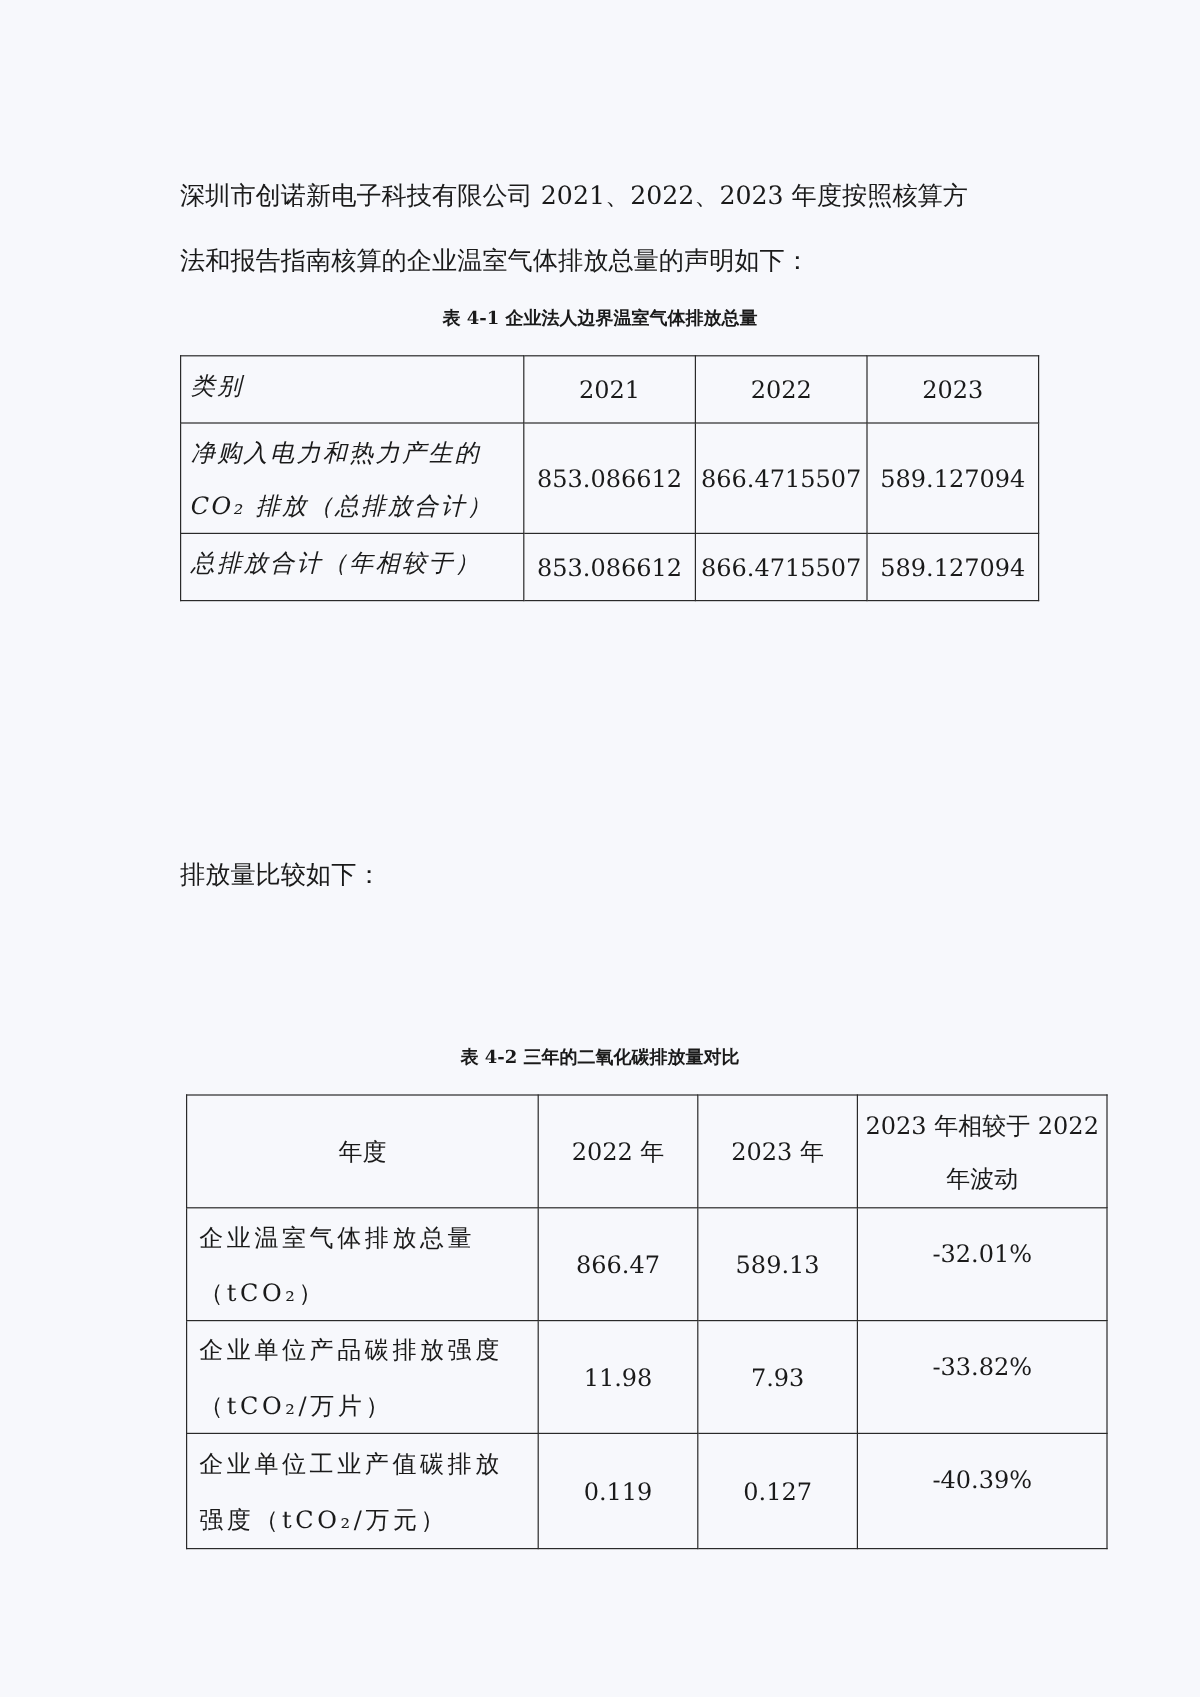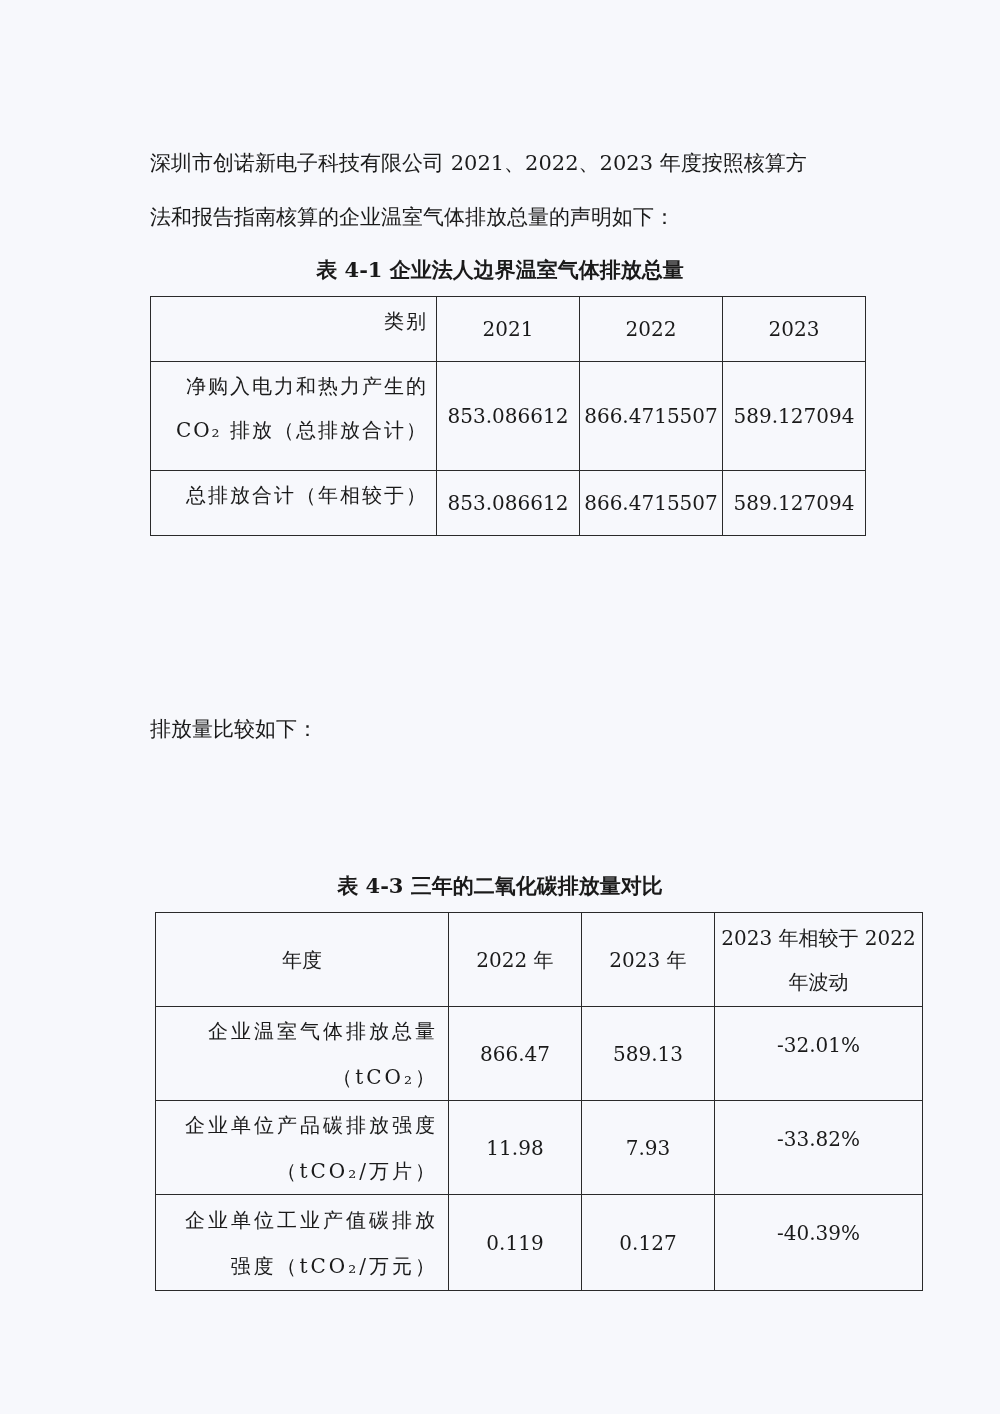--- a/index.html
+++ b/index.html
@@ -16,39 +16,39 @@
     left: 150px;
     font-size: 21px;
     line-height: 54px;
     width: 700px;
     margin: 0;
   }
   .caption {
     position: absolute;
     width: 100%;
     text-align: center;
-    font-size: 21px;
+    font-size: 15px;
     font-weight: bold;
     margin: 0;
   }
   table {
     position: absolute;
     border-collapse: collapse;
     font-size: 20px;
   }
   td {
     border: 1.5px solid #2a2a2a;
     vertical-align: middle;
     line-height: 44px;
   }
   .t1 { left: 150px; top: 296px; width: 716px; }
-  .t1 td.label { text-align: right; padding: 18px 8px; letter-spacing: 2px; vertical-align: top; padding-top: 2px; }
+  .t1 td.label { text-align: left; padding: 0 8px; letter-spacing: 2px; vertical-align: top; padding-top: 2px; font-style: italic; }
   .t1 td.num { text-align: center; width: 140px; }
   .t2 { left: 155px; top: 912px; width: 768px; }
-  .t2 td.label { text-align: right; padding: 0 10px; letter-spacing: 3px; line-height: 46px; }
+  .t2 td.label { text-align: left; padding: 0 10px; letter-spacing: 3px; line-height: 46px; }
   .t2 td.num { text-align: center; }
   .t2 td.pct { text-align: center; vertical-align: top; padding-top: 16px; margin-top: 25px; }
   .t2 tr.head td { text-align: center; line-height: 44px; margin-top: 46px; }
 </style>
 </head>
 <body>
 
 <p class="para" style="top:136px">
   <span>深圳市创诺新电子科技有限公司 2021、2022、2023 年度按照核算方</span><br>
   <span>法和报告指南核算的企业温室气体排放总量的声明如下：</span>
@@ -81,21 +81,21 @@
   </tr>
 </tbody>
   </table>
 
 <p class="para" style="top:594px">
   <br>
   <br>
   <span>排放量比较如下：</span>
 </p>
 
-<p class="caption" style="top:872px">表 4-3 三年的二氧化碳排放量对比</p>
+<p class="caption" style="top:872px">表 4-2 三年的二氧化碳排放量对比</p>
 
 <table class="t2">
   <tbody>
       <tr class="head" style="height:94px">
     <td style="width:290px">年度</td>
     <td style="width:130px">2022 年</td>
     <td style="width:130px">2023 年</td>
     <td>
       <span>2023 年相较于 2022</span><br>
       <span>年波动</span>

